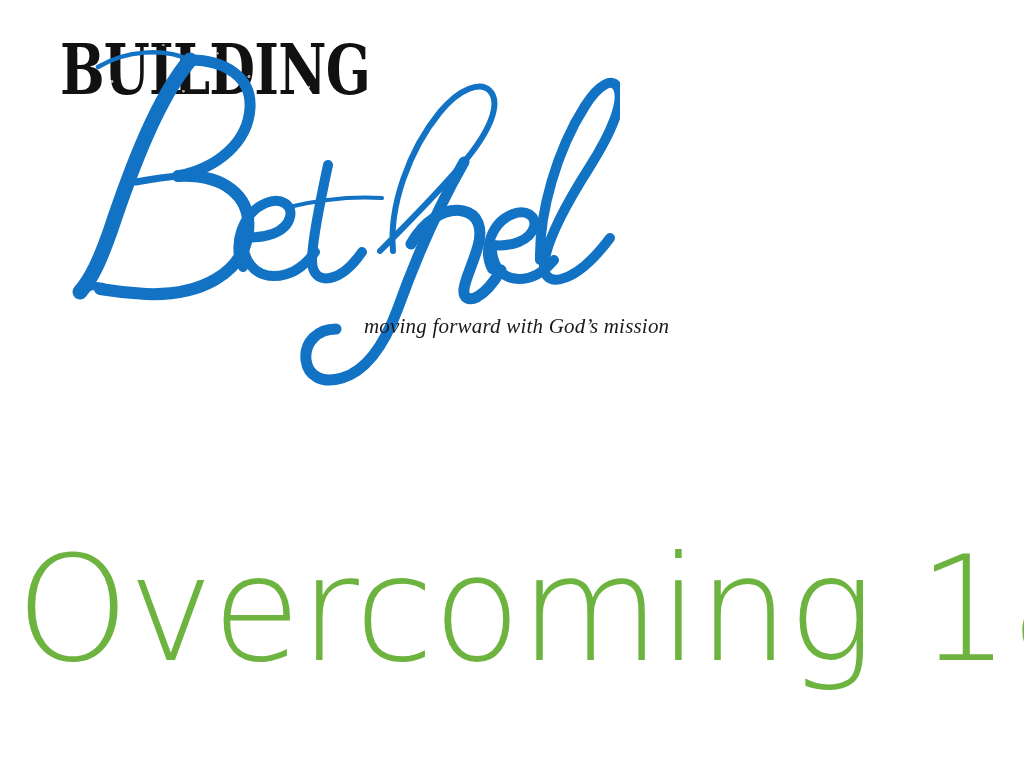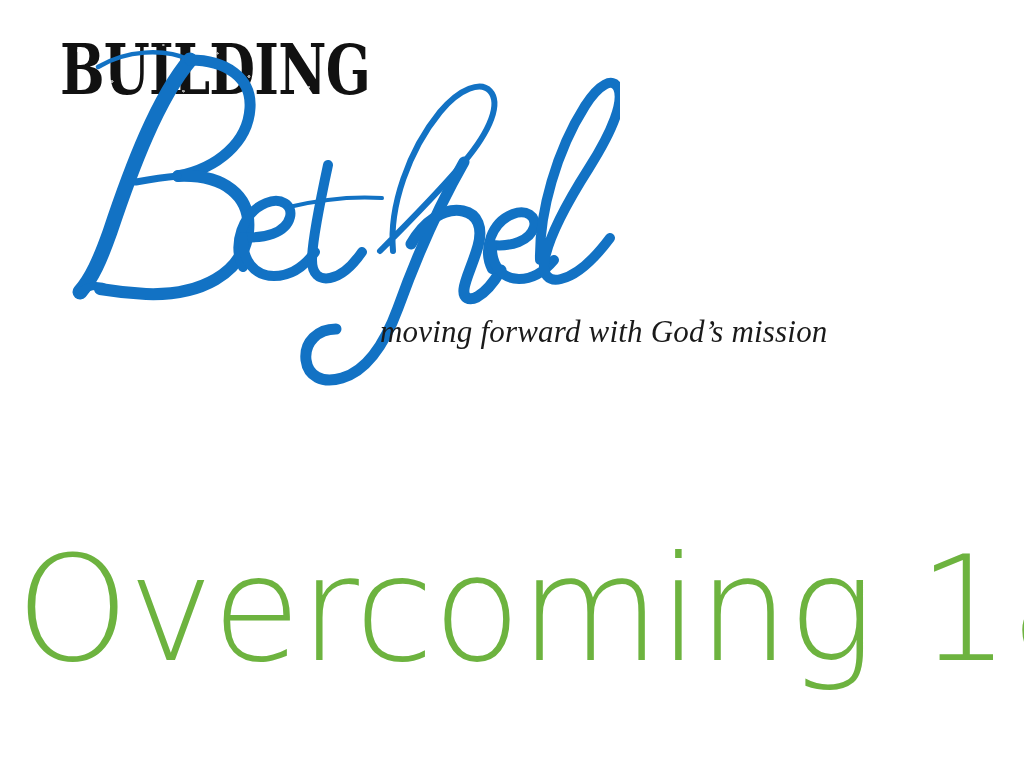--- a/index.html
+++ b/index.html
@@ -76,25 +76,25 @@
   
   #bethel-script {
     position: absolute;
     left: 40px;
     top: 46px;
   }
 
   
   #tagline {
     position: absolute;
-    left: 380px;
+    left: 364px;
     top: 316px;
     font-family: "Liberation Serif", "DejaVu Serif", serif;
     font-style: italic;
-    font-size: 31px;
+    font-size: 21px;
     line-height: 1;
     color: #1a1a1a;
     white-space: nowrap;
     letter-spacing: 0.2px;
   }
 
   
   #headline {
     position: absolute;
     left: 16px;

